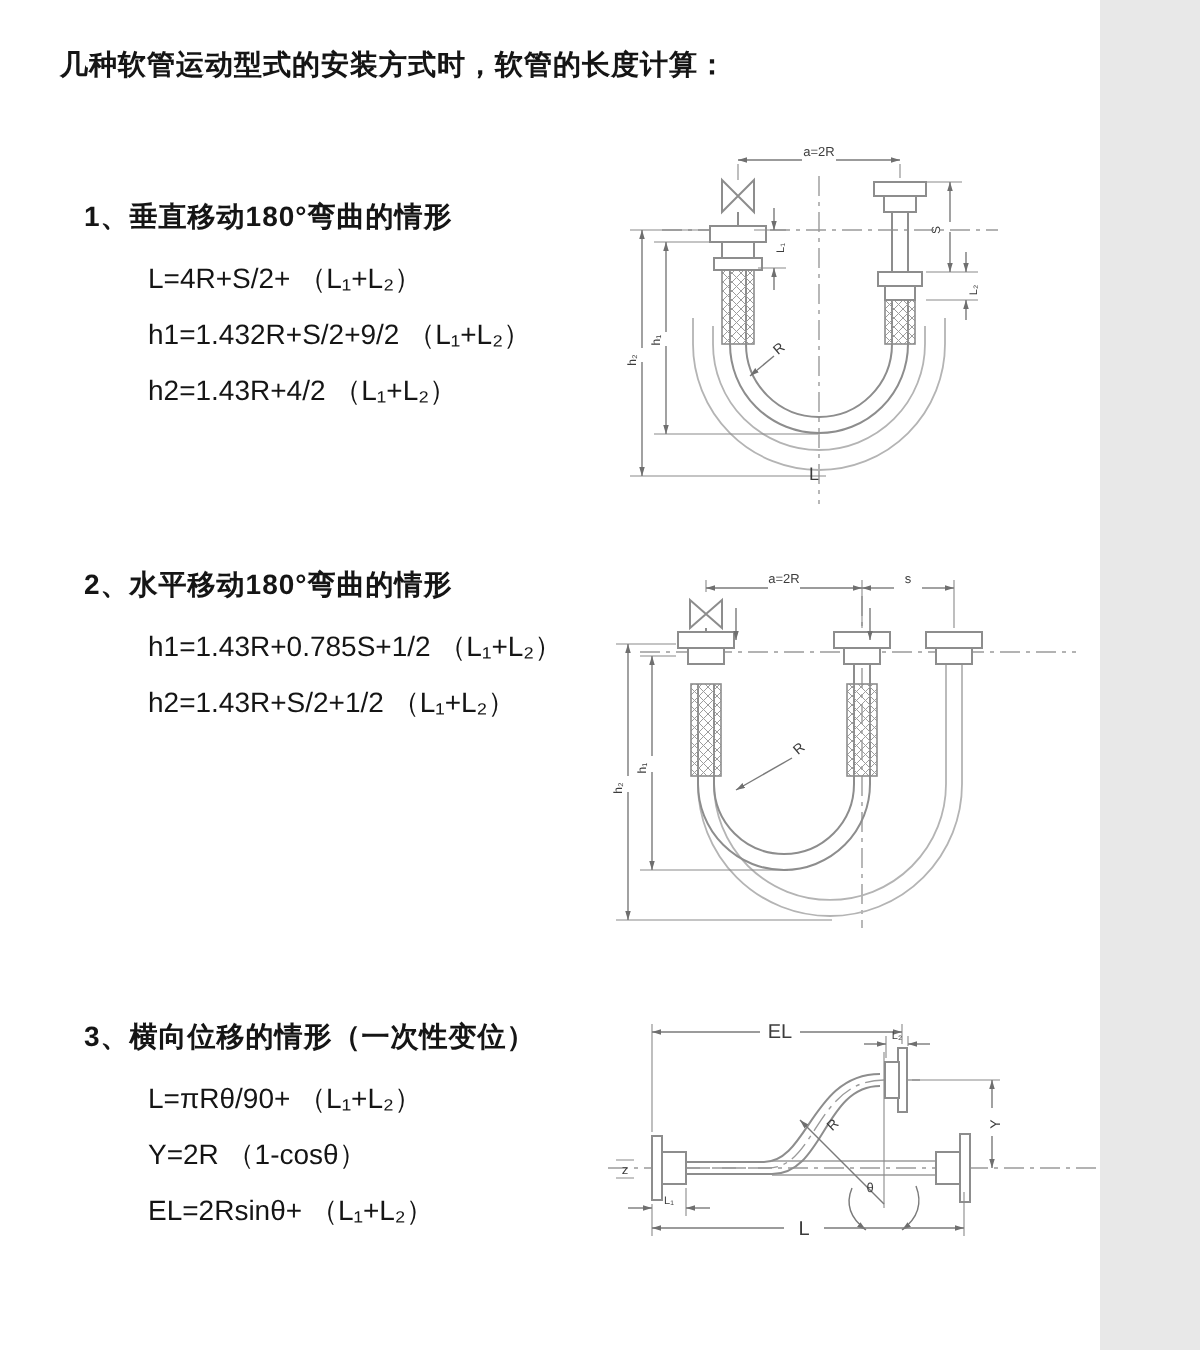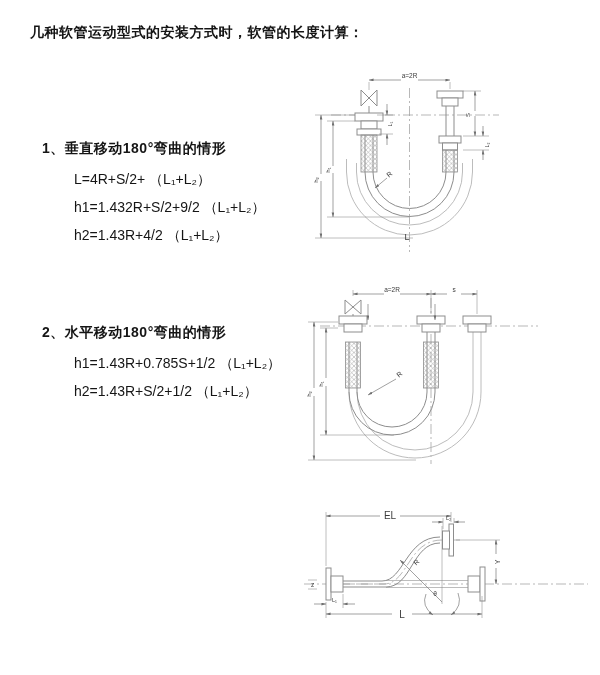--- a/index.html
+++ b/index.html
@@ -1,23 +1,23 @@
 <!DOCTYPE html>
 <html><head>
 <meta charset="utf-8">
 <style>
   html,body{margin:0;padding:0;background:#e8e8e8;}
-  .page{position:relative;width:600px;height:675px;background:#ffffff;overflow:hidden;
+  .page{position:relative;width:550px;height:675px;background:#ffffff;overflow:hidden;
         font-family:"Liberation Sans","DejaVu Sans",sans-serif;}
   .title{position:absolute;left:30px;top:24px;font-size:14px;font-weight:bold;color:#151515;letter-spacing:0.5px;}
   .section{position:absolute;left:42px;}
   .sec-heading{font-size:14px;font-weight:bold;color:#151515;letter-spacing:0.5px;}
   .formula{font-size:14px;color:#151515;margin-left:32px;line-height:28px;white-space:pre;}
   .sec1{top:100px;} .sec2{top:284px;} .sec3{top:510px;}
-  .sec1 .sec-heading,.sec2 .sec-heading,.sec3 .sec-heading{margin-bottom:7px;margin-top:40px;}
+  .sec1 .sec-heading,.sec2 .sec-heading,.sec3 .sec-heading{margin-bottom:7px;}
   svg.diag{position:absolute;overflow:visible;}
   .d1{left:303px;top:60px;} .d2{left:300px;top:276px;} .d3{left:296px;top:496px;}
   .ln{stroke:#8d8d8d;stroke-width:1;fill:none;}
   .fit{stroke:#8d8d8d;stroke-width:1;fill:#ffffff;}
   .braid{stroke:#8d8d8d;stroke-width:0.8;fill:url(#braidpat);}
   .dim{stroke:#7a7a7a;stroke-width:0.7;fill:none;}
   .ext{stroke:#8a8a8a;stroke-width:0.55;fill:none;}
   .cl{stroke:#9a9a9a;stroke-width:0.7;fill:none;stroke-dasharray:10 3 2 3;}
   .ph{stroke:#b4b4b4;stroke-width:0.9;fill:none;}
   .dtext{fill:#3c3c3c;font-family:"Liberation Sans","DejaVu Sans",sans-serif;}
@@ -46,20 +46,26 @@
     <div class="formula">h1=1.432R+S/2+9/2 （L₁+L₂）</div>
     <div class="formula">h2=1.43R+4/2 （L₁+L₂）</div>
   </div>
 
   <div class="section sec2">
     <div class="sec-heading">2、水平移动180°弯曲的情形</div>
     <div class="formula">h1=1.43R+0.785S+1/2 （L₁+L₂）</div>
     <div class="formula">h2=1.43R+S/2+1/2 （L₁+L₂）</div>
   </div>
 
+  <div class="section sec3">
+    <div class="sec-heading">3、横向位移的情形（一次性变位）</div>
+    <div class="formula">L=πRθ/90+ （L₁+L₂）</div>
+    <div class="formula">Y=2R （1-cosθ）</div>
+    <div class="formula">EL=2Rsinθ+ （L₁+L₂）</div>
+  </div>
 
   <svg class="diag d1" width="285" height="200" viewBox="0 0 285 200">
     <g>
       <path class="cl" d="M106.5,28 V192"></path>
       <path class="cl" d="M28,55 H196"></path>
     </g>
     <g>
       <path class="ph" d="M53.5,103 V112 A53,53 0 0 0 159.5,112 V103"></path>
       <path class="ph" d="M43.5,99 V112 A63,63 0 0 0 169.5,112 V99"></path>
     </g>

